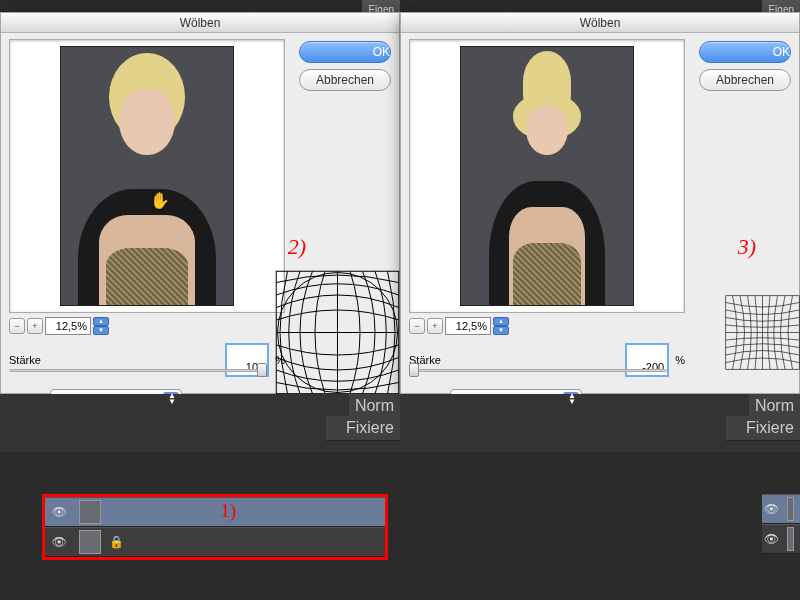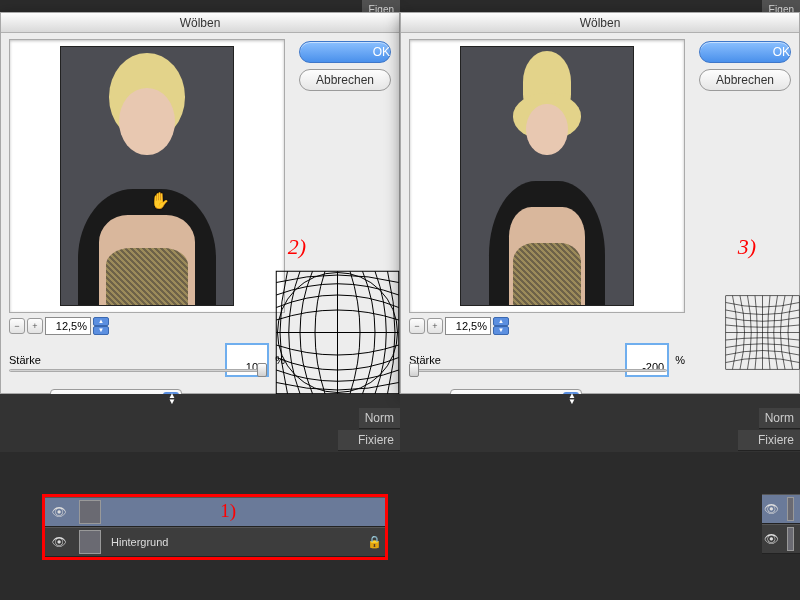--- a/index.html
+++ b/index.html
@@ -46,21 +46,21 @@
 
   .annot { position:absolute; color:#f00; font-family:"Times New Roman",serif; font-size:22px; font-style:italic; }
   .half.left .annot2 { top:234px; right:94px; }
   .half.right .annot3 { top:234px; right:44px; }
 
   .mesh { position:absolute; top:270px; right:0; width:125px; height:125px; }
   .mesh svg { width:100%; height:100%; }
   .half.right .mesh { width:75px; }
 
   .panels { position:absolute; top:394px; left:0; right:0; bottom:0; background:#333; }
-  .tag { position:absolute; top:0; right:0; color:#ccc; font-size:12px; padding:3px 6px; background:#414141; border-bottom:1px solid #222;margin-top:14px; }
+  .tag { position:absolute; top:0; right:0; color:#ccc; font-size:16px; padding:3px 6px; background:#414141; border-bottom:1px solid #222; }
   .tag2 { top:22px;padding-left:20px; }
   .layers { position:absolute; right:12px; top:100px; width:346px; }
   .layer { display:flex; align-items:center; height:30px; background:#3d3d3d; border-top:1px solid #555; border-bottom:1px solid #222; color:#ddd; font-size:11px; }
   .layer.sel { background:#6a7a99; }
   .eye { width:28px; text-align:center; font-size:12px; color:#ddd; }
   .mini { width:22px; height:24px; margin:0 6px; background:#6a6a72; border:1px solid #999; }
   .lname { flex:1; padding-left:4px; }
   .lock { width:20px; color:#aaa; font-size:12px; text-align:center; }
   .half.left .layers { border:3px solid #ff0000; }
   .half.left .annot1 { position:absolute; top:500px; right:164px; color:#f00; font-family:"Times New Roman",serif; font-size:19px; z-index:5; }
@@ -133,21 +133,20 @@
     <div class="tag">Norm</div>
     <div class="tag tag2">Fixiere</div>
     <div class="layers">
       <div class="layer sel">
         <div class="eye">👁</div>
         <div class="mini"></div>
       </div>
       <div class="layer">
         <div class="eye">👁</div>
         <div class="mini"></div>
-        <div class="lname">Hintergrund</div>
         <div class="lock">🔒</div>
       </div>
     </div>
   </div>
   <div class="annot1">1)</div>
 </div>
 
 <div class="half right">
   <div class="eigen-tab">Eigen</div>
   <div class="dialog">

